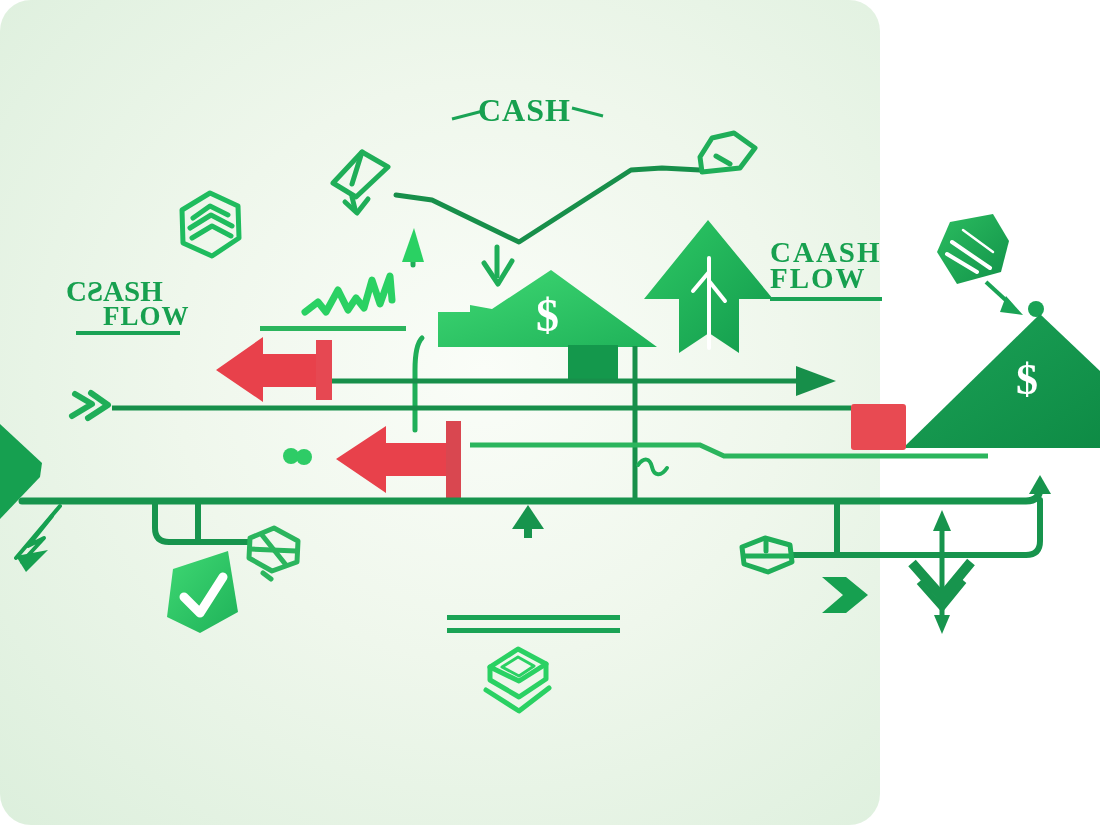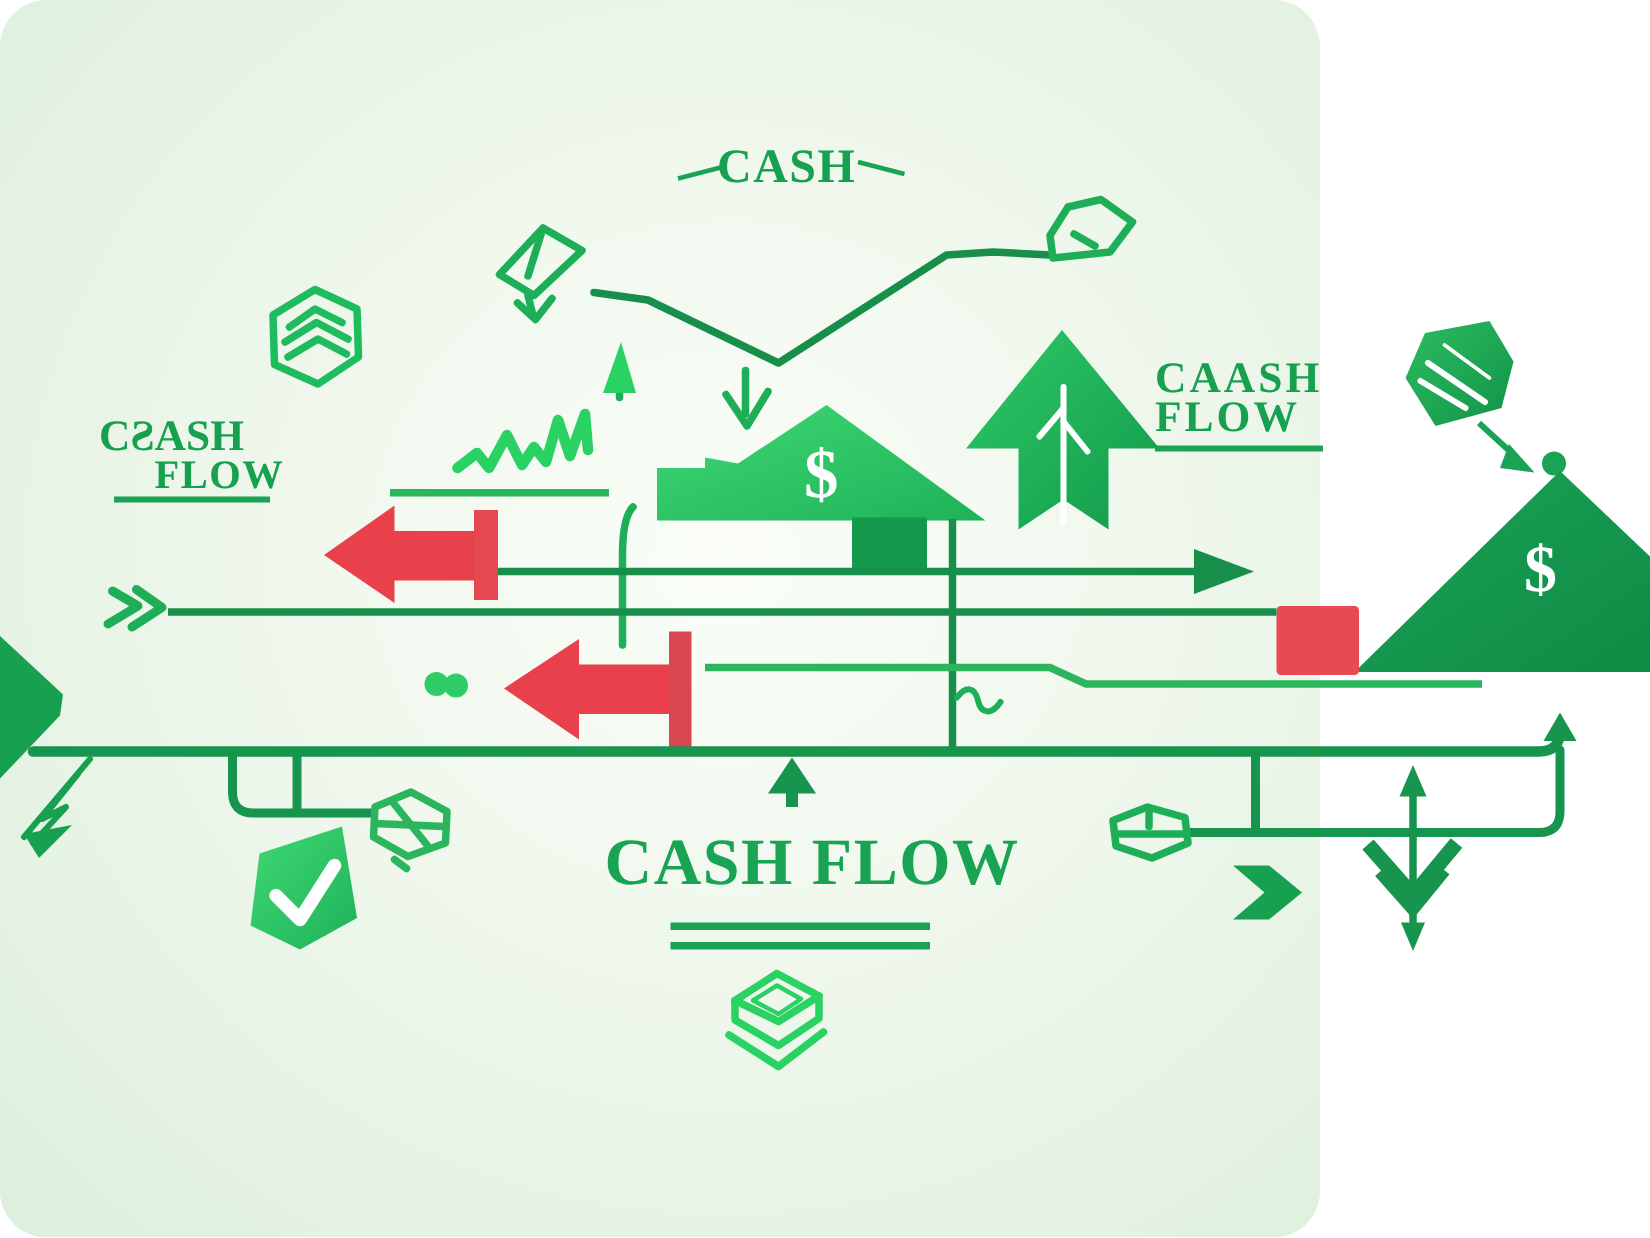--- a/index.html
+++ b/index.html
@@ -225,19 +225,18 @@
   <div class="txt t-left1">CƧASH</div>
   <div class="txt t-left2">FLOW</div>
   <div class="rule u-left"></div>
 
   <div class="txt t-right1">CAASH</div>
   <div class="txt t-right2">FLOW</div>
   <div class="rule u-right"></div>
 
   <div class="rule u-chart"></div>
 
-  <div class="txt t-center">CASH FLOW</div>
   <div class="rule u-center1"></div>
   <div class="rule u-center2"></div>
 
   <div class="txt t-house-dollar">$</div>
   <div class="txt t-mountain-dollar">$</div>
 </div>
 
 </body></html>

